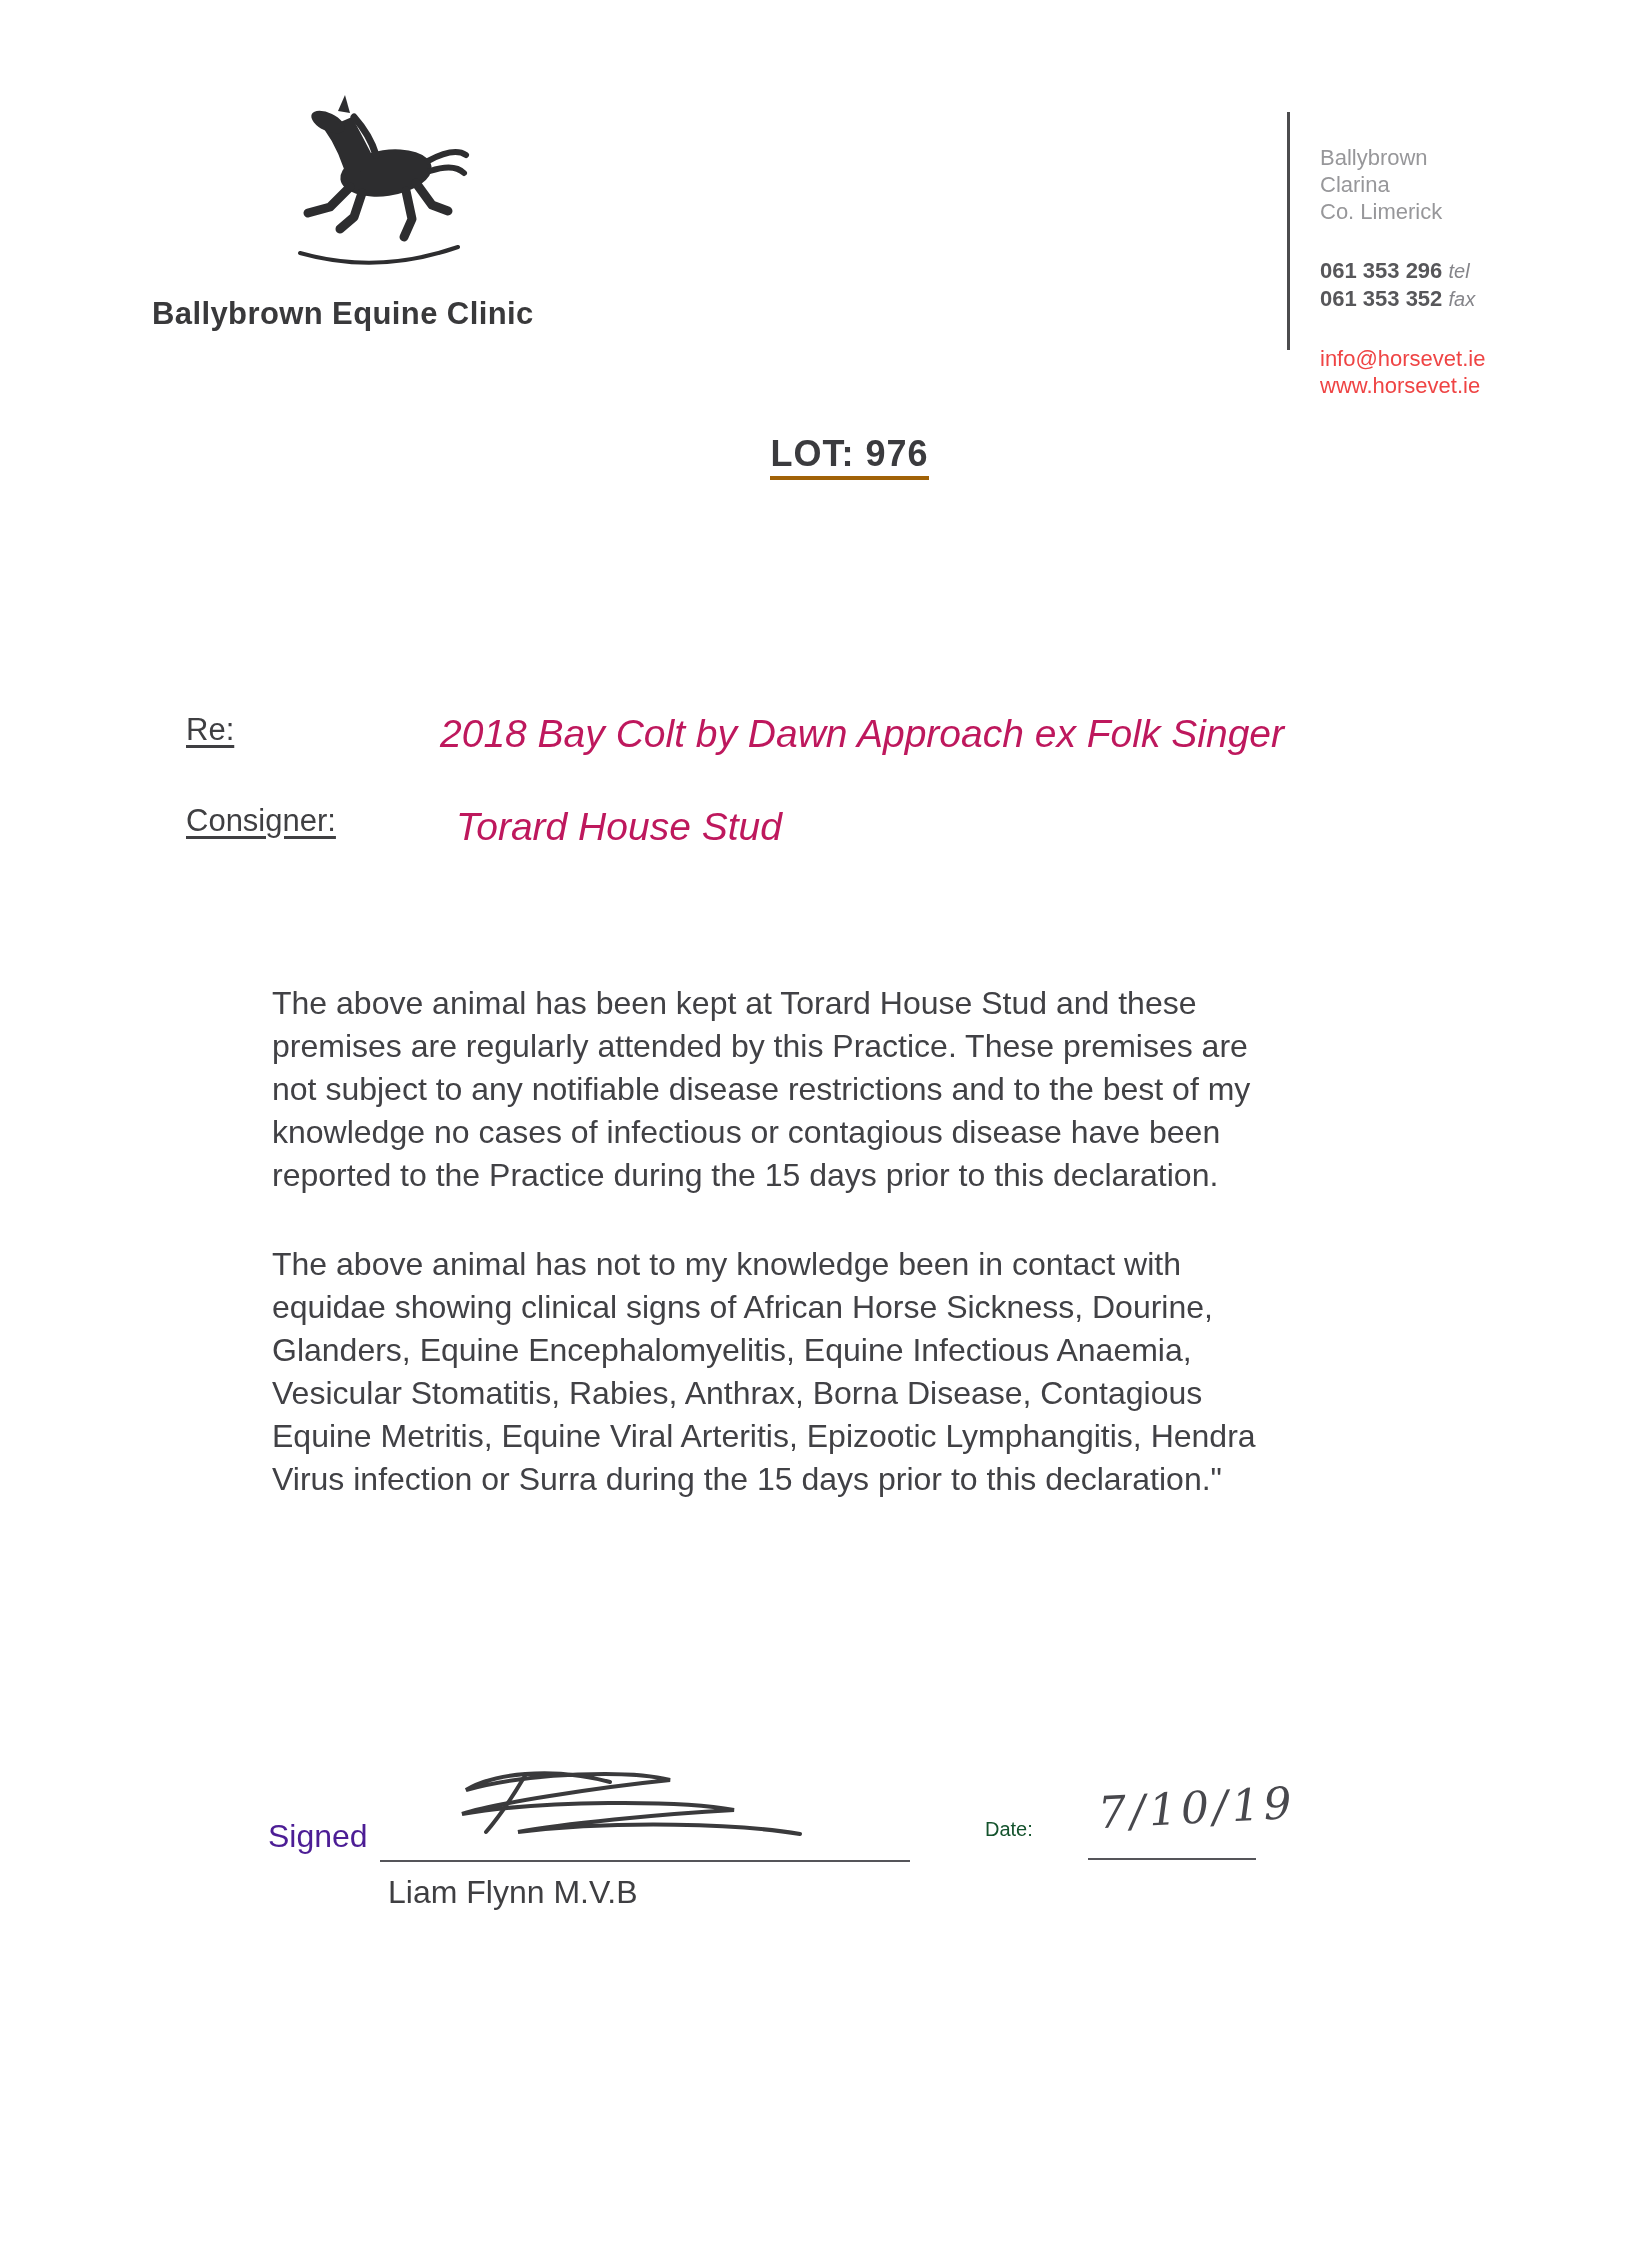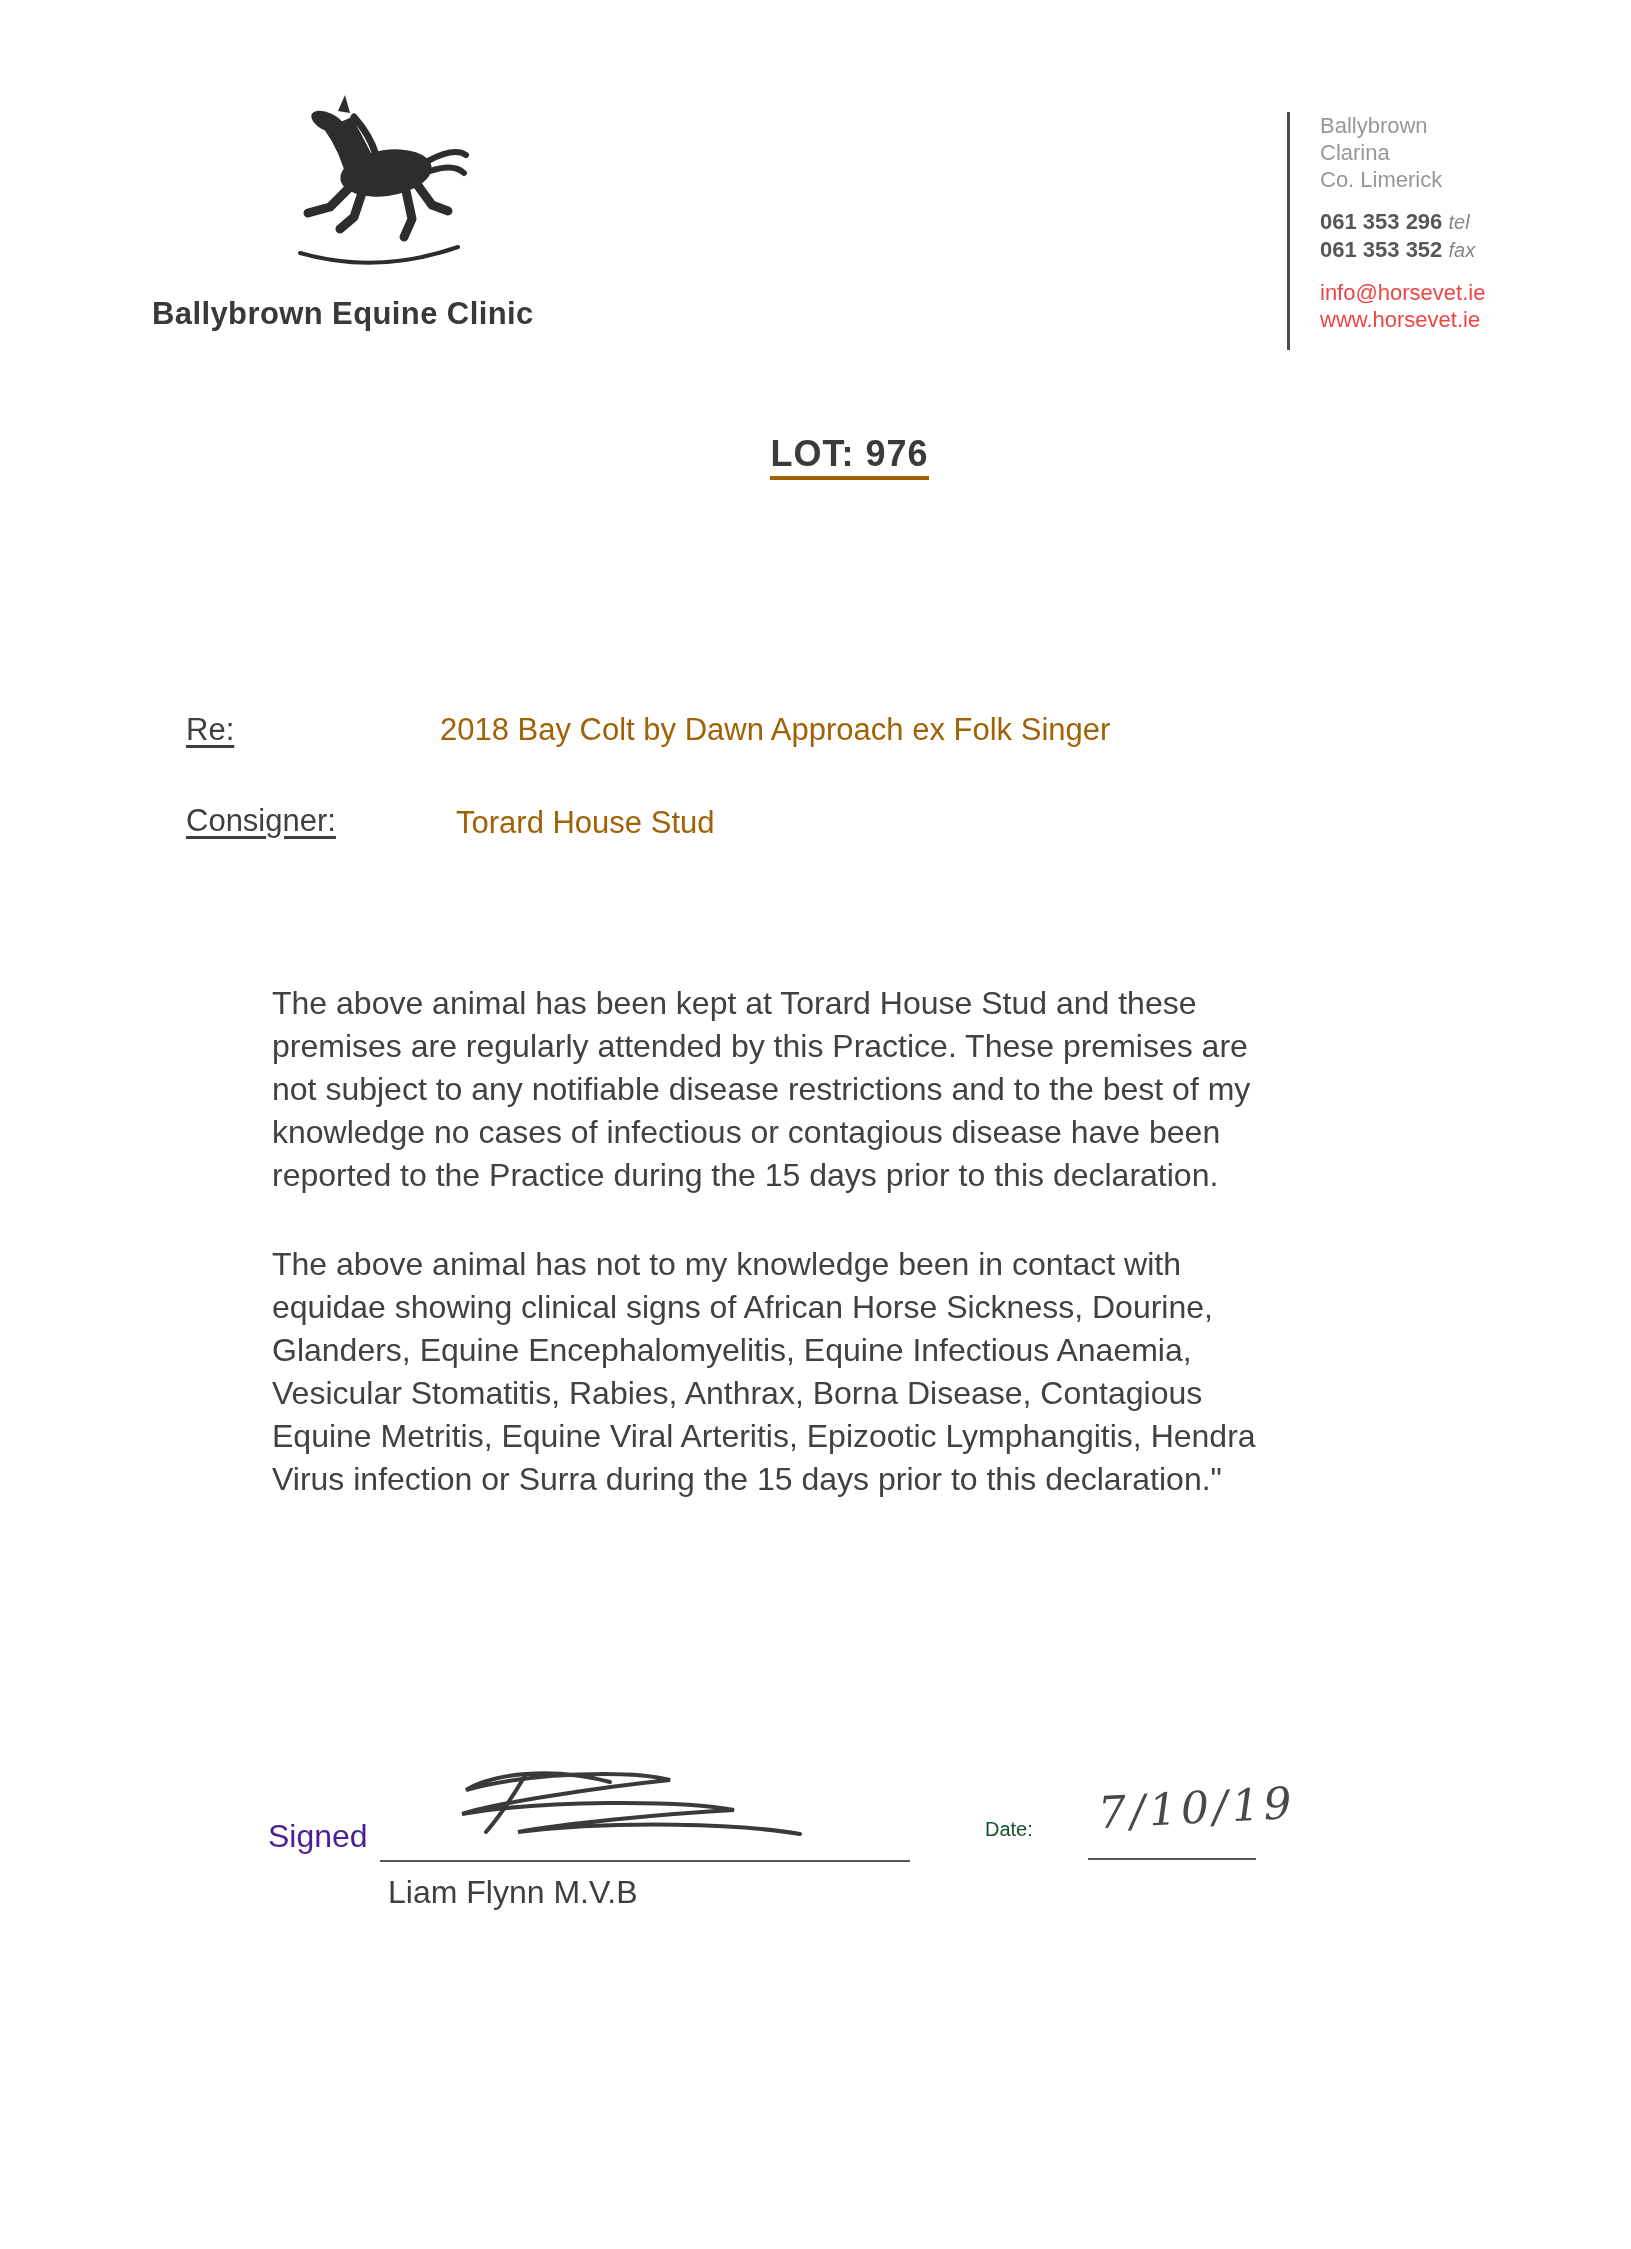--- a/index.html
+++ b/index.html
@@ -15,37 +15,37 @@
   .logo{position:absolute;left:278px;top:86px;width:200px;height:190px;}
   .clinic-name{
     position:absolute;left:152px;top:296px;
     font-size:31px;font-weight:bold;color:#39393b;letter-spacing:.4px;
   }
   .contact-divider{
     position:absolute;left:1287px;top:112px;height:238px;width:0;
     border-left:3px solid #4c4c4e;
   }
   .contact{position:absolute;left:1320px;top:112px;font-size:22px;line-height:27px;}
-  .contact .grp{margin-bottom:15px;}
+  .contact .grp{margin-bottom:15px;margin-top:32px;}
   .contact .addr div{color:#97979a;}
   .contact .phones div{color:#57575a;font-weight:bold;}
   .contact .phones i{font-weight:normal;font-style:italic;color:#85858a;font-size:20px;}
   .contact .web div{color:#ef4444;font-weight:normal;}
   
   .lot-title-wrap{position:absolute;left:0;top:433px;width:100%;text-align:center;transform:translateX(34px);}
   .lot-title{
     display:inline-block;font-size:36px;font-weight:bold;letter-spacing:1px;color:#3b3b3e;
     border-bottom:4px solid #a16207;padding-bottom:1px;
   }
   
   .field-label{
     position:absolute;font-size:31px;color:#3f3f42;
     text-decoration:underline;text-underline-offset:5px;
   }
-  .field-value{position:absolute;font-size:31px;color:#a16207;}
+  .field-value{position:absolute;font-size:39px;color:#be185d;font-style:italic;}
   .re-label{left:186px;top:712px;text-align:right;}
   .re-value{left:440px;top:712px;}
   .consigner-label{left:186px;top:803px;}
   .consigner-value{left:456px;top:805px;}
   
   .body-text{position:absolute;left:272px;top:974px;width:985px;}
   .body-text p{margin:8px 0 46px 0;font-size:32px;line-height:43px;color:#414145;}
   
   .signed-label{position:absolute;left:268px;top:1818px;font-size:32px;color:#4c1d95;}
   .sig-line{position:absolute;left:380px;top:1860px;width:530px;border-bottom:2px solid#55555a;}

